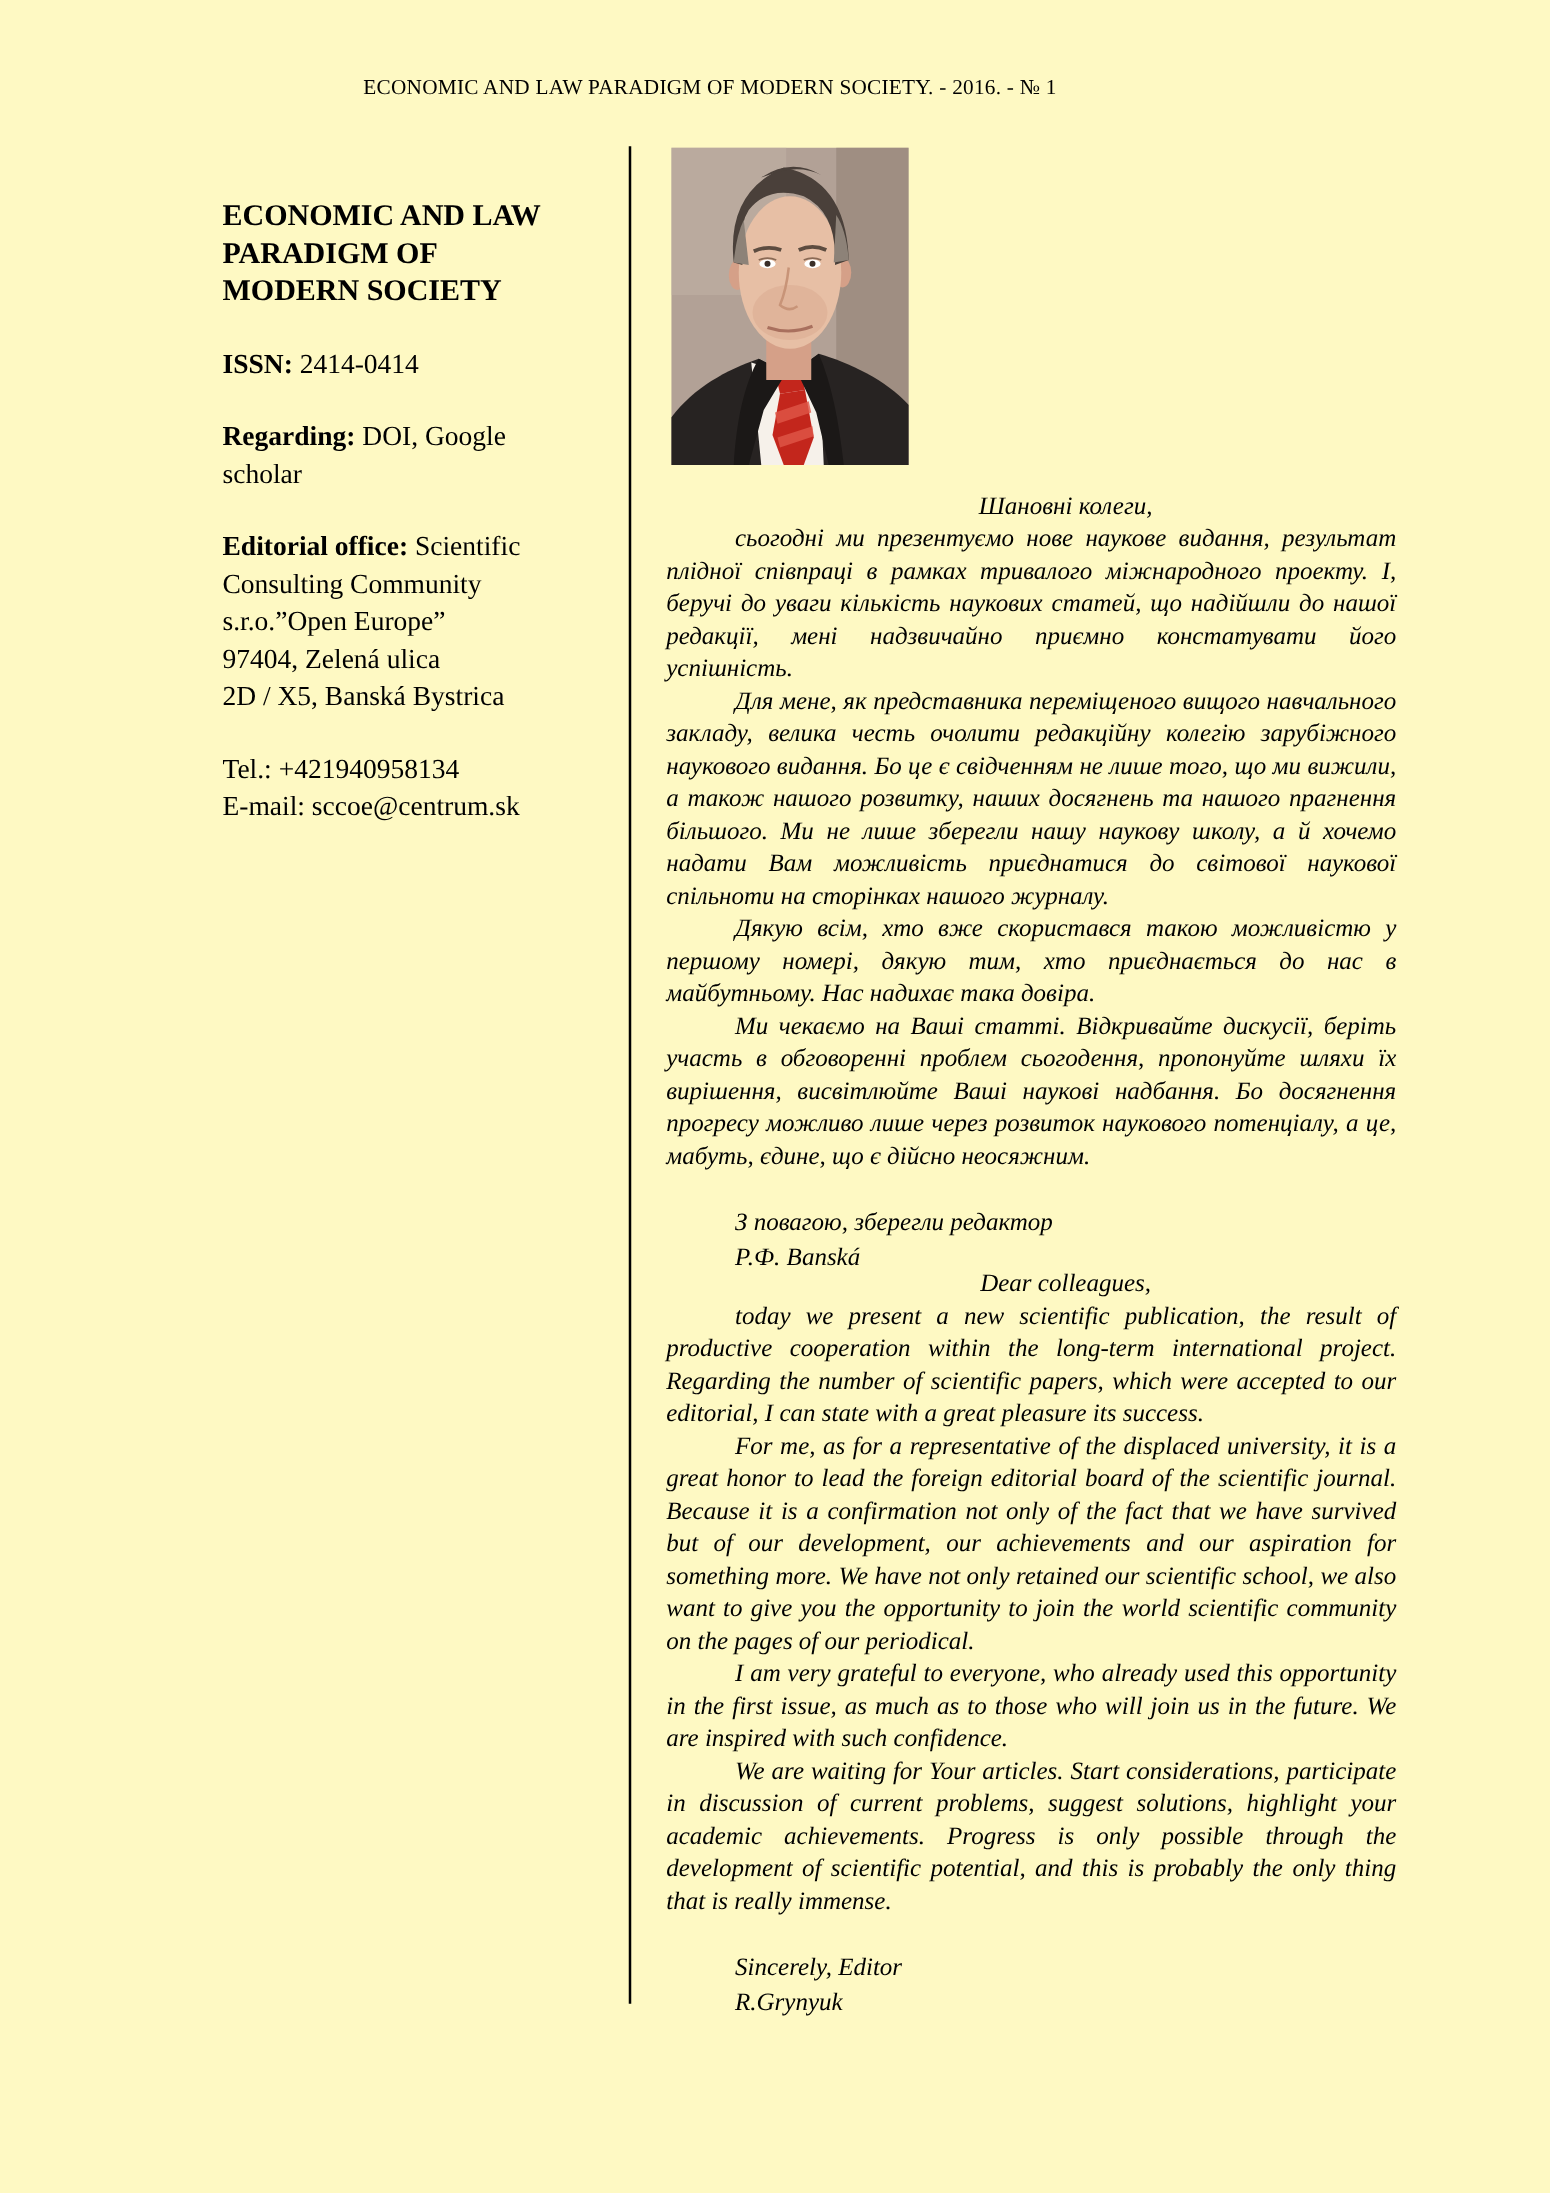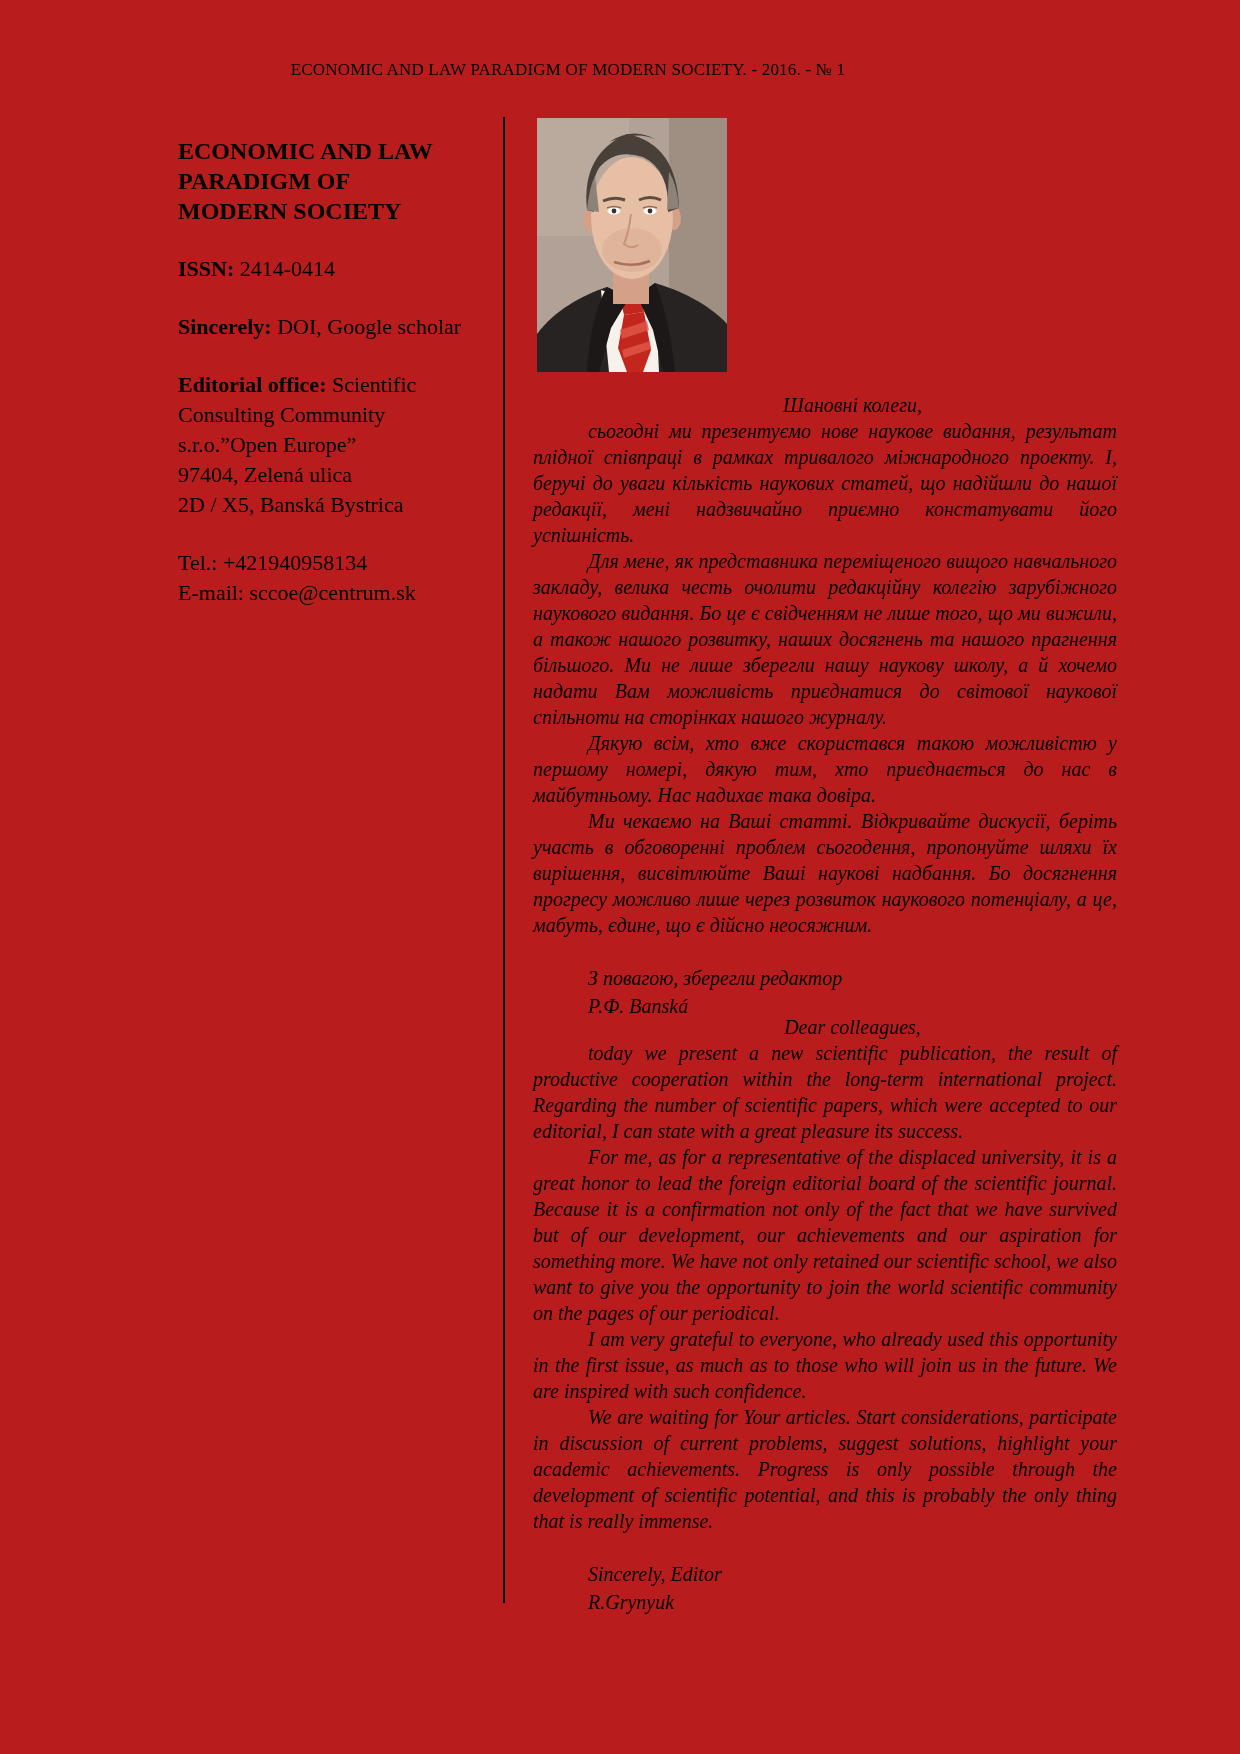--- a/index.html
+++ b/index.html
@@ -1,38 +1,38 @@
 <!DOCTYPE html>
 <html><head>
 <meta charset="utf-8">
 <style>
   html, body { margin: 0; padding: 0; background: #ffffff; }
   .page {
     position: relative;
     width: 1240px;
     height: 1754px;
-    background: #b91c1c;
+    background: #fef9c3;
     font-family: "Liberation Serif", serif;
     color: #000000;
     overflow: hidden;
   }
   .page-header {
     position: absolute;
     top: 60px;
     left: 0;
     width: 1136px;
     text-align: center;
     font-size: 17px;
     letter-spacing: 0.2px;
     white-space: nowrap;
   }
   .sidebar {
     position: absolute;
     left: 178px;
-    top: 136px;
+    top: 158px;
     width: 292px;
     font-size: 22px;
     line-height: 30px;
   }
   .journal-title {
     font-size: 24px;
     font-weight: bold;
     line-height: 30px;
     margin: 0 0 28px 0;
   }
@@ -92,21 +92,21 @@
       <span>PARADIGM OF</span>
       <span>MODERN SOCIETY</span>
     </div>
 
     <div class="side-block">
       <span class="lbl">ISSN:</span>
       <span>2414-0414</span>
     </div>
 
     <div class="side-block">
-      <span class="lbl">Sincerely:</span>
+      <span class="lbl">Regarding:</span>
       <span>DOI, Google scholar</span>
     </div>
 
     <div class="side-block">
       <div>
         <span class="lbl">Editorial office:</span>
         <span>Scientific</span>
       </div>
       <span class="addr-line">Consulting Community</span>
       <span class="addr-line">s.r.o.”Open Europe”</span>

